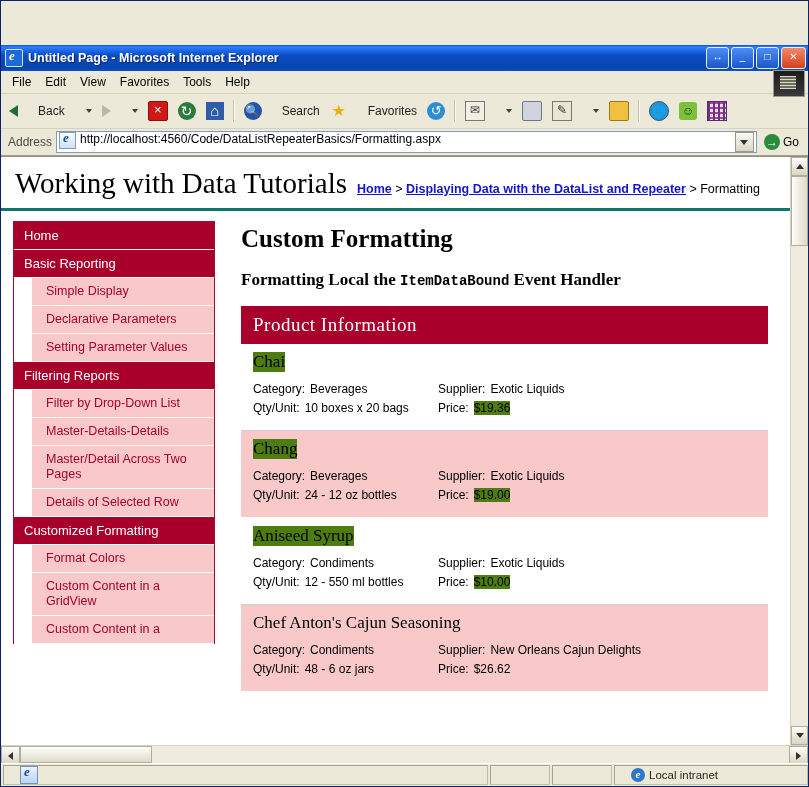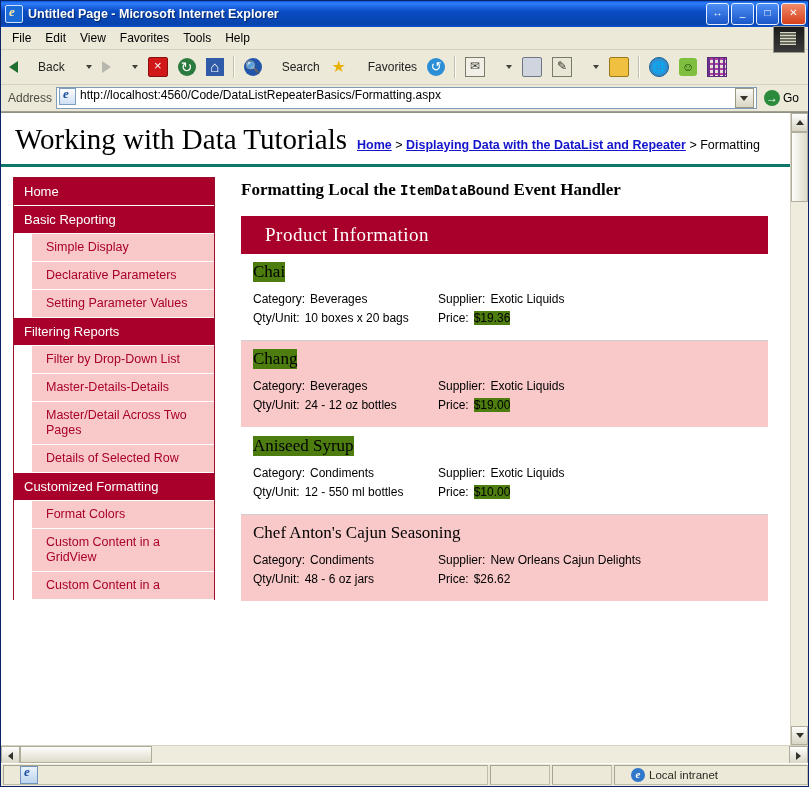--- a/index.html
+++ b/index.html
@@ -24,20 +24,21 @@
     flex-direction: column;
   }
   
   .titlebar {
     height: 26px;
     background: linear-gradient(to bottom, #0a57d6 0%, #2f7dfb 8%, #0a4cc4 40%, #0844ae 88%, #0c4fc9 100%);
     display: flex;
     align-items: center;
     padding: 0 2px 0 4px;
     color: #fff;
+    margin-top: 44px;
   }
   .titlebar .tb-icon {
     width: 16px; height: 16px;
     background: #1a6bd8;
     border: 1px solid #cfe2ff;
     border-radius: 2px;
     margin-right: 5px;
     position: relative;
     flex: none;
   }
@@ -341,21 +342,21 @@
   }
   h2.sub-title code {
     font-family: "Liberation Mono", monospace;
     font-size: 14px;
   }
   .dl-header {
     background: #a8002a;
     color: #fff;
     font-family: "Liberation Serif", serif;
     font-size: 19px;
-    padding: 8px 24px;
+    padding: 8px 12px;
     letter-spacing: .5px;
   }
   .dl-item {
     padding: 8px 12px 10px 12px;
     border-bottom: 1px solid #cfcfcf;
   }
   .dl-item.alt { background: #f9c9c9; border-bottom: 1px solid #fff; }
   .dl-name {
     font-family: "Liberation Serif", serif;
     font-size: 17px;
@@ -595,20 +596,21 @@
           <div class="nav-sub">Master-Details-Details</div>
           <div class="nav-sub">Master/Detail Across Two Pages</div>
           <div class="nav-sub">Details of Selected Row</div>
           <div class="nav-top">Customized Formatting</div>
           <div class="nav-sub">Format Colors</div>
           <div class="nav-sub">Custom Content in a GridView</div>
           <div class="nav-sub">Custom Content in a</div>
         </div>
 
         <div class="main">
+          <h1 class="page-title">Custom Formatting</h1>
           <h2 class="sub-title">
             <span>Formatting Local the </span><code>ItemDataBound</code><span> Event Handler</span>
           </h2>
 
           <div class="datalist">
             <div class="dl-header">Product Information</div>
 
             <div class="dl-item">
               <div class="dl-name hl">Chai</div>
               <div class="dl-row">

